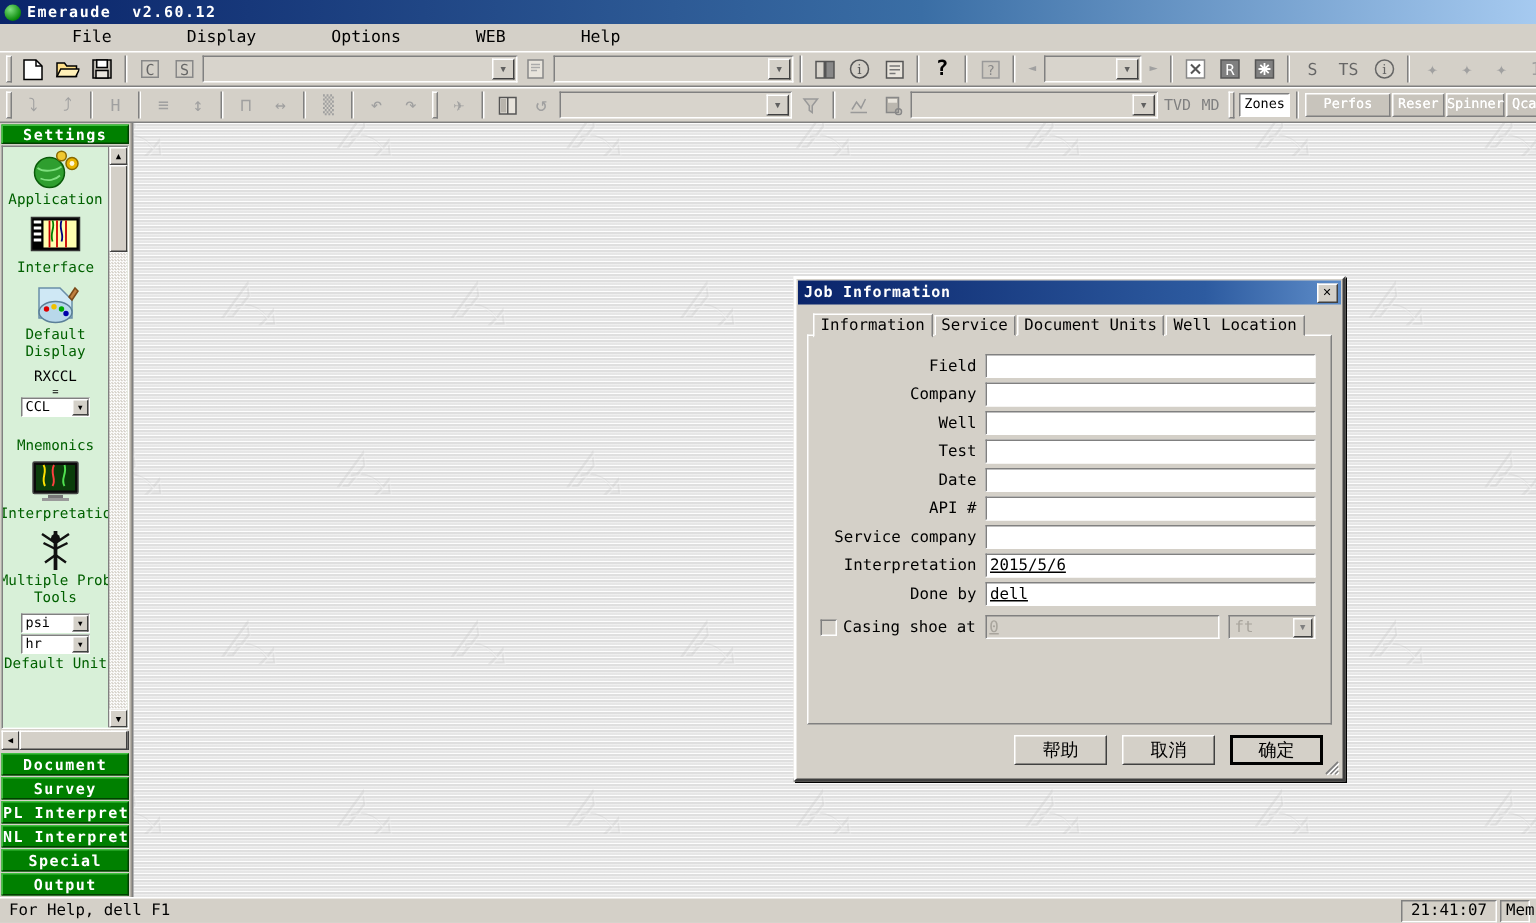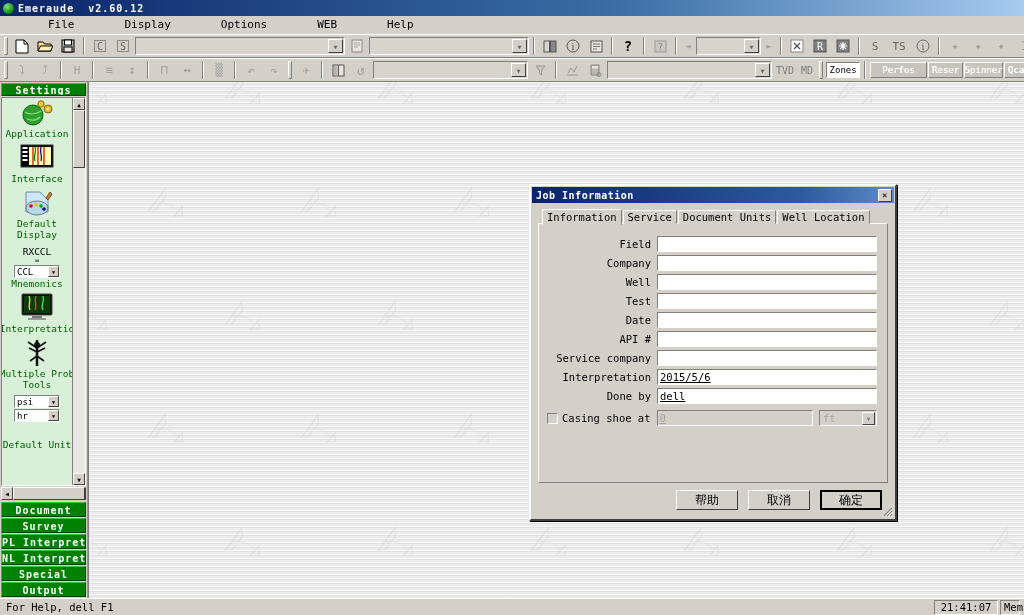--- a/index.html
+++ b/index.html
@@ -750,21 +750,21 @@
             <div class="side-label">Display</div>
           </div>
 
           <div class="side-item">
             <div class="mnemo-val">RXCCL</div>
             <div class="mnemo-val" style="font-size:7px;line-height:5px;">=</div>
             <div class="mini-combo">
               <span class="v">CCL</span>
               <span class="arrow">▼</span>
             </div>
-            <div class="side-label" style="margin-top:0">Mnemonics</div>
+            <div class="side-label" style="margin-top:14px">Mnemonics</div>
           </div>
 
           <div class="side-item">
             <div class="side-icon">
               <svg width="34" height="28" viewBox="0 0 34 28">
                 <rect x="2" y="1" width="30" height="21" rx="1" fill="#0a0a0a" stroke="#444"></rect>
                 <rect x="4" y="3" width="26" height="17" fill="#0b3d0b"></rect>
                 <path d="M9 3c3 5-2 8 1 14" stroke="#ffe000" fill="none" stroke-width="1.3"></path>
                 <path d="M16 3c-3 6 2 9 -1 14" stroke="#ff4040" fill="none" stroke-width="1.3"></path>
                 <path d="M23 3c2 6-3 9 0 14" stroke="#50e050" fill="none" stroke-width="1.3"></path>
@@ -789,21 +789,21 @@
 
           <div class="side-item">
             <div class="mini-combo">
               <span class="v">psi</span>
               <span class="arrow">▼</span>
             </div>
             <div class="mini-combo">
               <span class="v">hr</span>
               <span class="arrow">▼</span>
             </div>
-            <div class="side-label" style="margin-top:17px">Default Unit</div>
+            <div class="side-label" style="margin-top:1px">Default Unit</div>
           </div>
 
         </div>
 
         <div class="vscroll">
           <div class="sb-btn">▲</div>
           <div class="sb-thumb"></div>
           <div class="sb-track"></div>
           <div class="sb-btn">▼</div>
         </div>

